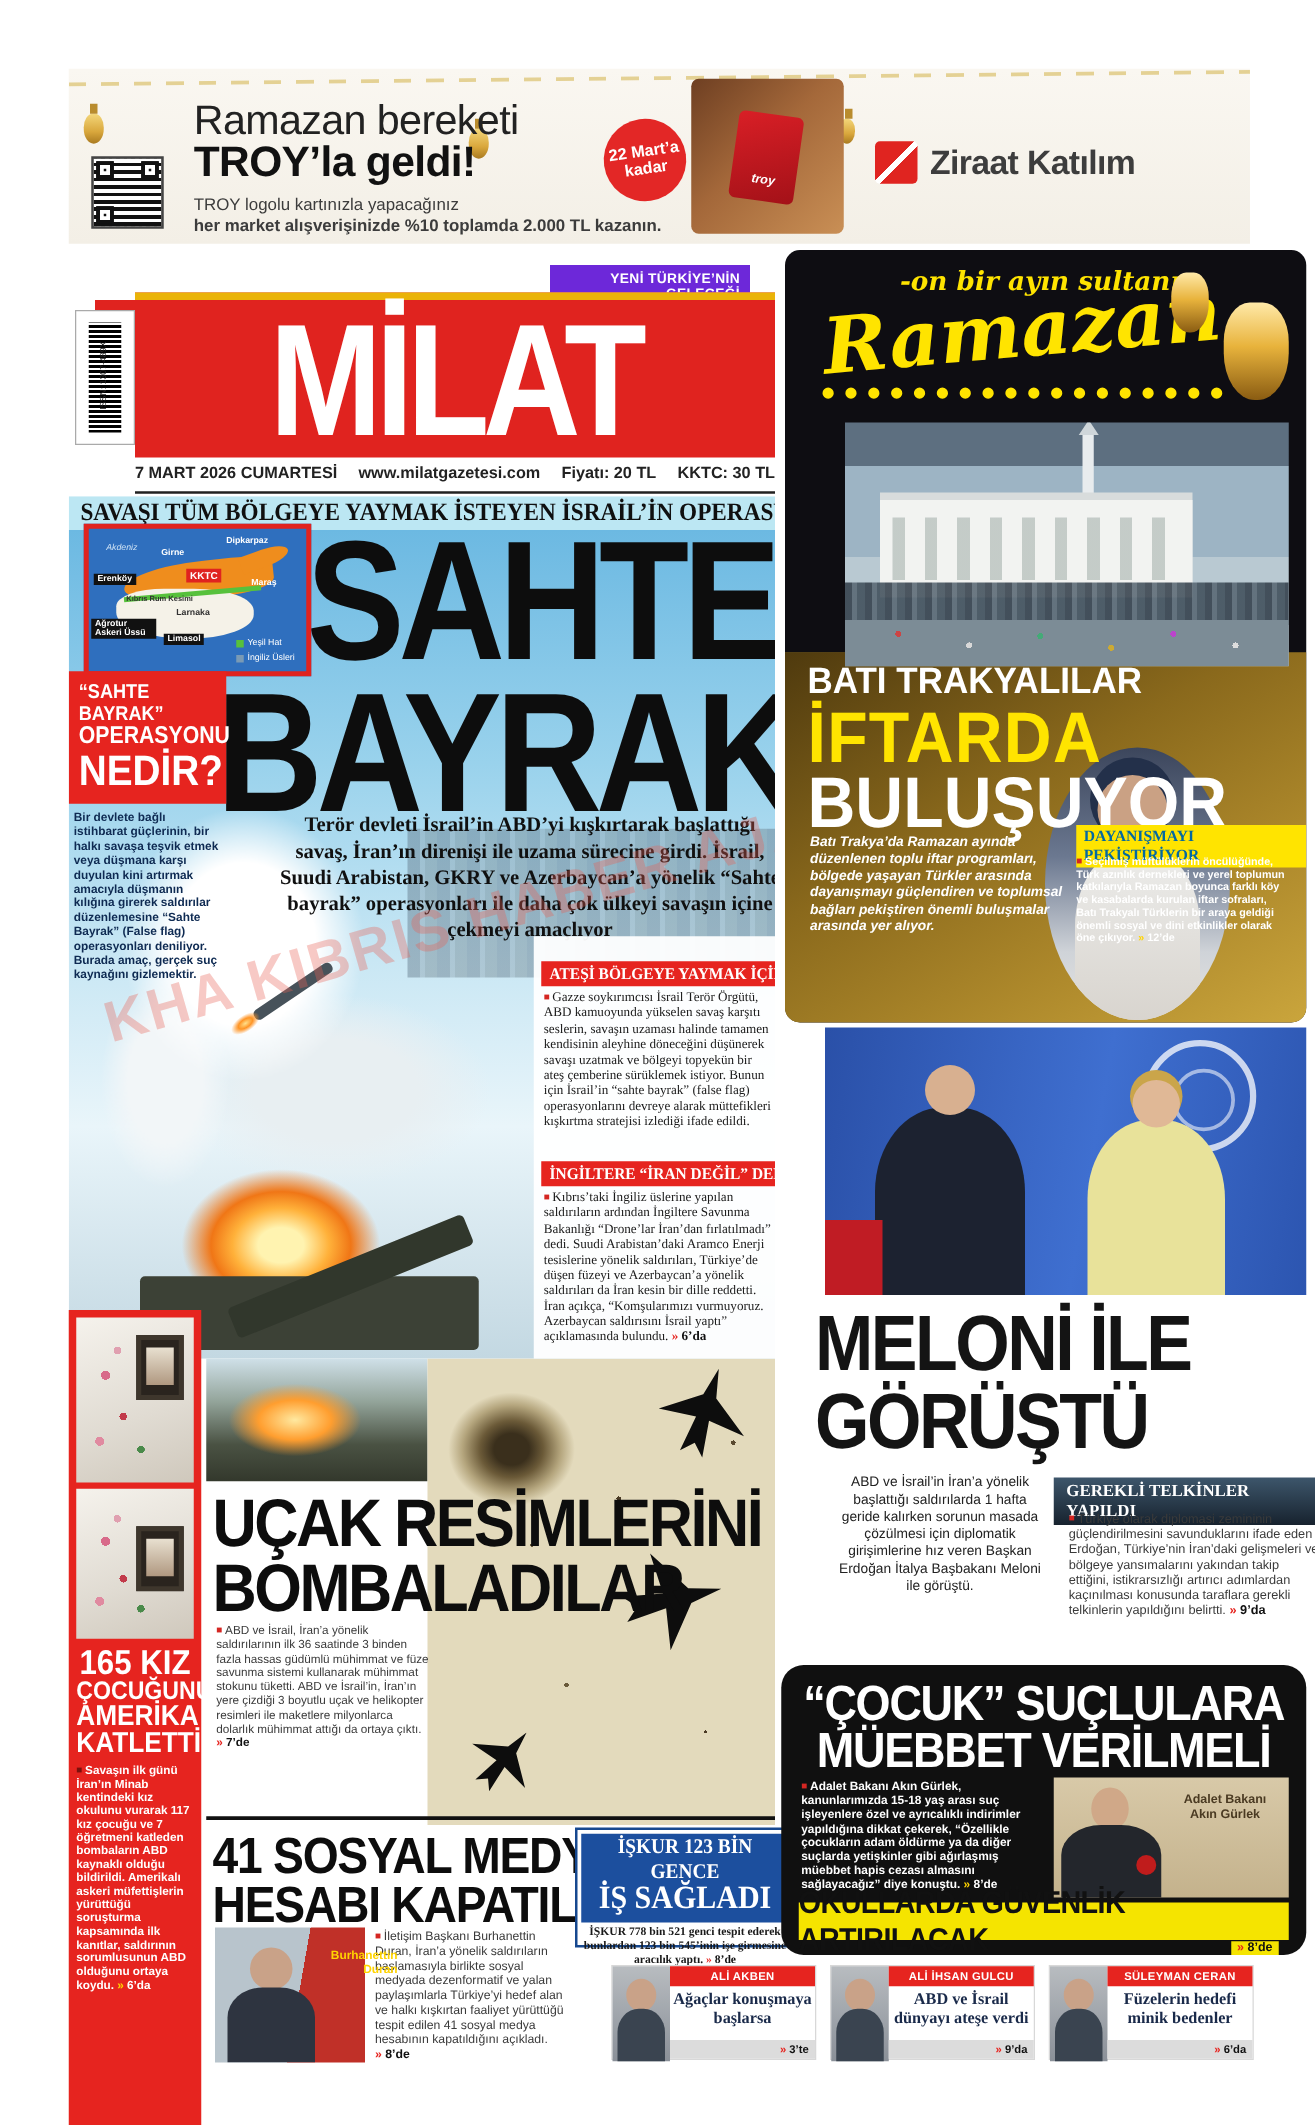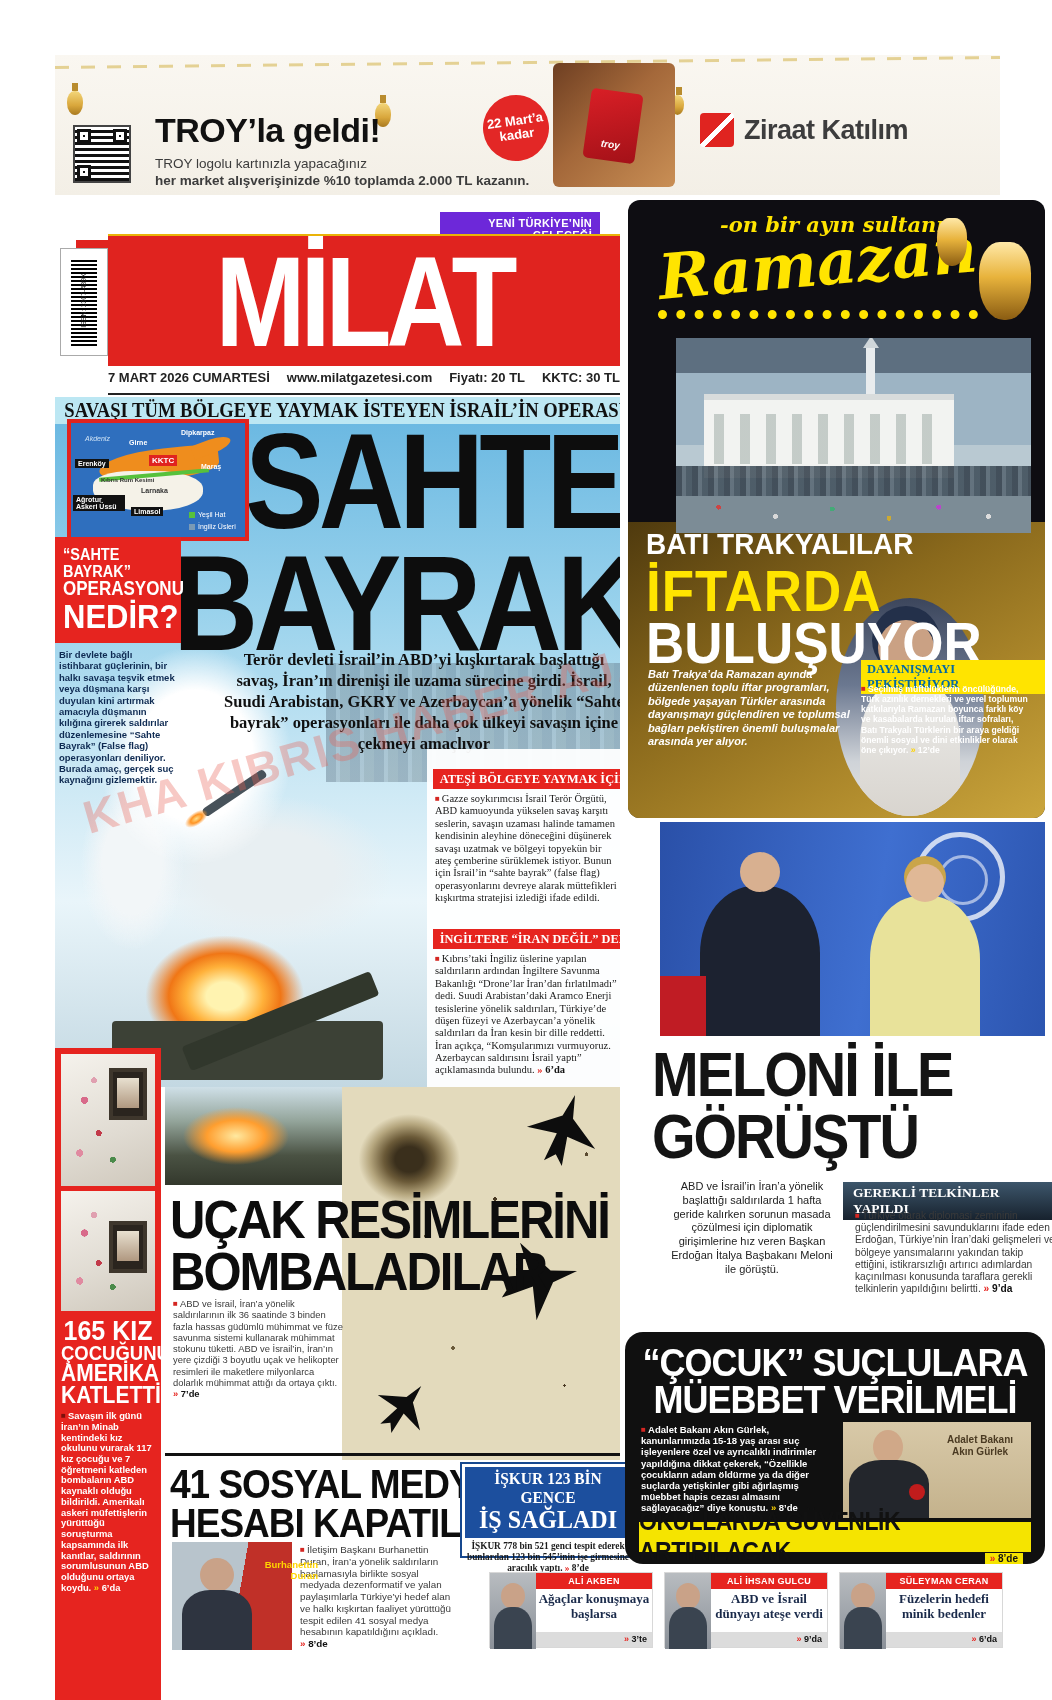--- a/index.html
+++ b/index.html
@@ -45,21 +45,21 @@
   #issn { left:60px; top:248px; width:48px; height:108px; background:#fff; border:1px solid #aaa;
     display:flex; align-items:center; justify-content:center; z-index:3; }
   #issn-bars { width:26px; height:88px;
     background:repeating-linear-gradient(0deg,#000 0 2px,#fff 2px 4px); }
   #issn-text { position:absolute; left:-28px; top:48px; transform:rotate(-90deg); font-size:7px;
     color:#222; width:100px; text-align:center; }
   #logo-ear { left:76px; top:240px; width:34px; height:100px; background:#e0231f; }
   #tagline { left:440px; top:212px; width:160px; height:22px; background:#6d28d9; color:#fff;
     font-size:11px; font-weight:700; text-align:right; padding:5px 8px 0 0; letter-spacing:.3px; }
   #logo { left:108px; top:234px; width:512px; height:132px; background:#e0231f;
-    display:flex; align-items:center; justify-content:center; border-top:2px solid #eab308; }
+    display:flex; align-items:center; justify-content:center; border-top:6px solid #eab308; }
   #logo-text { color:#fff; font-weight:900; font-size:108px; letter-spacing:-5px;
     transform:scaleY(1.18); font-family:"Liberation Sans",sans-serif; }
   #dateline { left:108px; top:370px; width:512px; display:flex; justify-content:space-between;
     font-size:13px; font-weight:700; color:#222; border-bottom:2px solid #222; padding-bottom:8px; }
 
   
   #ramazan { left:628px; top:200px; width:417px; height:618px; background:#0e0d12;
     border-radius:12px; overflow:hidden; z-index:2; }
   #rmz-kicker { position:absolute; left:0; top:12px; width:100%; text-align:center;
     color:#ffe400; font-size:21px; font-style:italic; font-weight:700;
@@ -349,20 +349,21 @@
   <div class="garland"></div>
   <div class="lantern" style="left:12px;top:36px;"></div>
   <div class="lantern" style="left:320px;top:48px;"></div>
   <div class="lantern" style="left:616px;top:40px;width:13px;height:20px;"></div>
   <div class="lantern" style="left:588px;top:22px;width:11px;height:17px;"></div>
   <div class="abs" id="qr">
     <div class="qr-eye" style="left:2px;top:2px;"></div>
     <div class="qr-eye" style="right:2px;top:2px;"></div>
     <div class="qr-eye" style="left:2px;bottom:2px;"></div>
   </div>
+  <div class="abs" id="ad-title1">Ramazan bereketi</div>
   <div class="abs" id="ad-title2">TROY’la geldi!</div>
   <div class="abs" id="ad-body1">TROY logolu kartınızla yapacağınız</div>
   <div class="abs" id="ad-body2">her market alışverişinizde %10 toplamda 2.000 TL kazanın.</div>
   <div class="abs" id="ad-badge">
     <span>22 Mart’a</span>
     <span>kadar</span>
   </div>
   <div class="abs" id="ad-product">
     <div id="ad-card">troy</div>
   </div>

